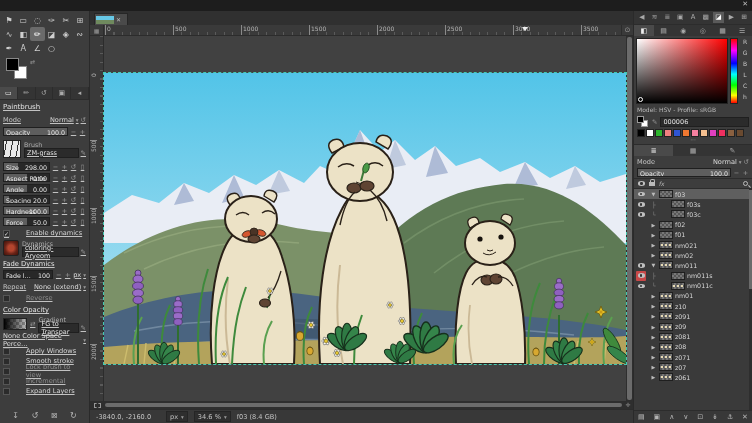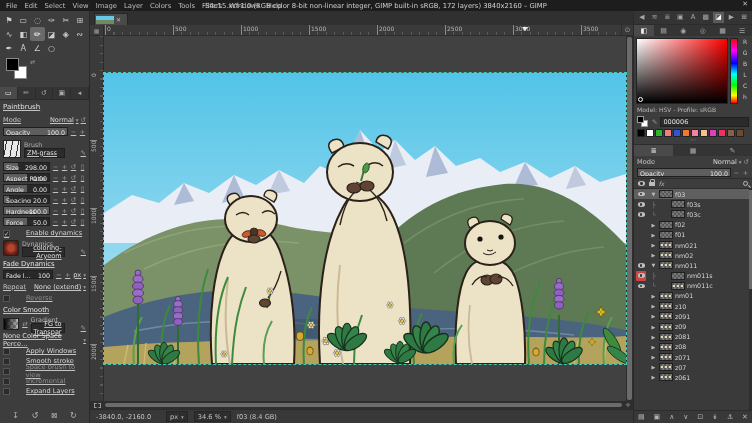--- a/index.html
+++ b/index.html
@@ -35,21 +35,21 @@
   .sfill { position:absolute; left:0; top:0; bottom:0; background:#5e5e5e; }
   .sslider .t { position:absolute; left:2px; top:1px; font-size:6.3px; color:#e8e8e8; z-index:2; }
   .sslider .v { position:absolute; right:2px; top:1px; font-size:6.3px; color:#e8e8e8; z-index:2; }
   .sbtn { width:7px; text-align:center; font-size:6.5px; color:#9a9a9a; }
   .brushrow { display:flex; gap:3px; height:22px; align-items:center; }
   .bthumb { width:18px; height:18px; background:#e8e8e8; border:1px solid #222;
     background-image:repeating-linear-gradient(100deg, transparent 0 2px, #333 2px 3px, transparent 3px 6px); }
   .bmeta { flex:1; }
   .bmeta .cap { font-size:6.3px; color:#b0b0b0; }
   .field { background:#2b2b2b; border:1px solid #1f1f1f; height:10px; display:flex; align-items:center; padding:0 2px; font-size:6.5px; color:#e0e0e0; }
-  .fieldrow { display:flex; align-items:center; gap:16px;text-align:right; }
+  .fieldrow { display:flex; align-items:center; gap:2px; }
   .cbrow { display:flex; align-items:center; gap:16px; height:10px; }
   .cb { width:7px; height:7px; background:#2b2b2b; border:1px solid #555; font-size:6px; color:#ddd; line-height:6px; text-align:center; }
   .cbl { font-size:6.6px; color:#d6d6d6; }
   .cbrow.dim .cbl { color:#8f8f8f; }
   .sect { font-size:6.8px; color:#e3e3e3; padding-top:2px; }
   .dthumb { width:16px; height:16px; border:1px solid #222; border-radius:2px;
     background:radial-gradient(circle at 50% 50%, #b5452e 0 30%, #6b2418 60%, #431208 100%); }
   .gthumb { width:24px; height:12px; border:1px solid #222;
     background-image:linear-gradient(to right, #000, rgba(0,0,0,0)),
       linear-gradient(45deg,#888 25%,transparent 25%,transparent 75%,#888 75%),
@@ -145,35 +145,20 @@
   .lbuttons span { font-size:7px; color:#b5b5b5; }
   .lockicon { width:6px; height:4px; background:#bbb; position:relative; display:inline-block; }
   .lockicon::before { content:''; position:absolute; top:-3px; left:1px; width:3px; height:3px; border:1px solid #bbb; border-bottom:none; border-radius:2px 2px 0 0; }
   .searchicon { width:5px; height:5px; border:1px solid #bbb; border-radius:50%; position:relative; display:inline-block; }
   .searchicon::after { content:''; position:absolute; left:4px; top:4px; width:3px; height:1px; background:#bbb; transform:rotate(45deg); }
 </style>
 </head>
 <body>
 
 <div class="titlebar">
-  <div class="wtitle">S4c15.xcf-1.0 (RGB color 8-bit non-linear integer, GIMP built-in sRGB, 172 layers) 3840x2160 – GIMP</div>
-  <div class="menus">
-
-  <span class="menu">File</span>
-      <span class="menu">Edit</span>
-      <span class="menu">Select</span>
-      <span class="menu">View</span>
-      <span class="menu">Image</span>
-      <span class="menu">Layer</span>
-      <span class="menu">Colors</span>
-      <span class="menu">Tools</span>
-      <span class="menu">Filters</span>
-      <span class="menu">Windows</span>
-      <span class="menu">Help</span>
-    </div>
   <span class="closebtn">✕</span>
 </div>
 
 <div class="app">
 
   <div class="toolbox">
     <div class="toolgrid">
 
     <span class="tool">⚑</span>
         <span class="tool">▭</span>
@@ -341,21 +326,21 @@
       <div class="orow">
         <span class="lbl">Repeat</span>
         <span class="val">None (extend)</span>
         <span class="arr">▾</span>
       </div>
       <div class="cbrow dim">
         <span class="cb"></span>
         <span class="cbl">Reverse</span>
       </div>
 
-      <div class="sect">Color Smooth</div>
+      <div class="sect">Color Opacity</div>
       <div class="brushrow" style="height:18px">
         <span class="gthumb"></span>
         <span class="mini">⇄</span>
         <div class="bmeta">
           <div class="cap">Gradient</div>
           <div class="fieldrow">
             <div class="field" style="flex:1">FG to Transpar</div>
             <span class="mini">✎</span>
           </div>
         </div>
@@ -372,21 +357,21 @@
             <span class="cbl">Apply Windows</span>
           </div>
 
           <div class="cbrow">
             <span class="cb"></span>
             <span class="cbl">Smooth stroke</span>
           </div>
 
           <div class="cbrow dim">
             <span class="cb"></span>
-            <span class="cbl">Space brush to view</span>
+            <span class="cbl">Lock brush to view</span>
           </div>
 
           <div class="cbrow dim">
             <span class="cb"></span>
             <span class="cbl">Incremental</span>
           </div>
 
           <div class="cbrow">
             <span class="cb"></span>
             <span class="cbl">Expand Layers</span>

